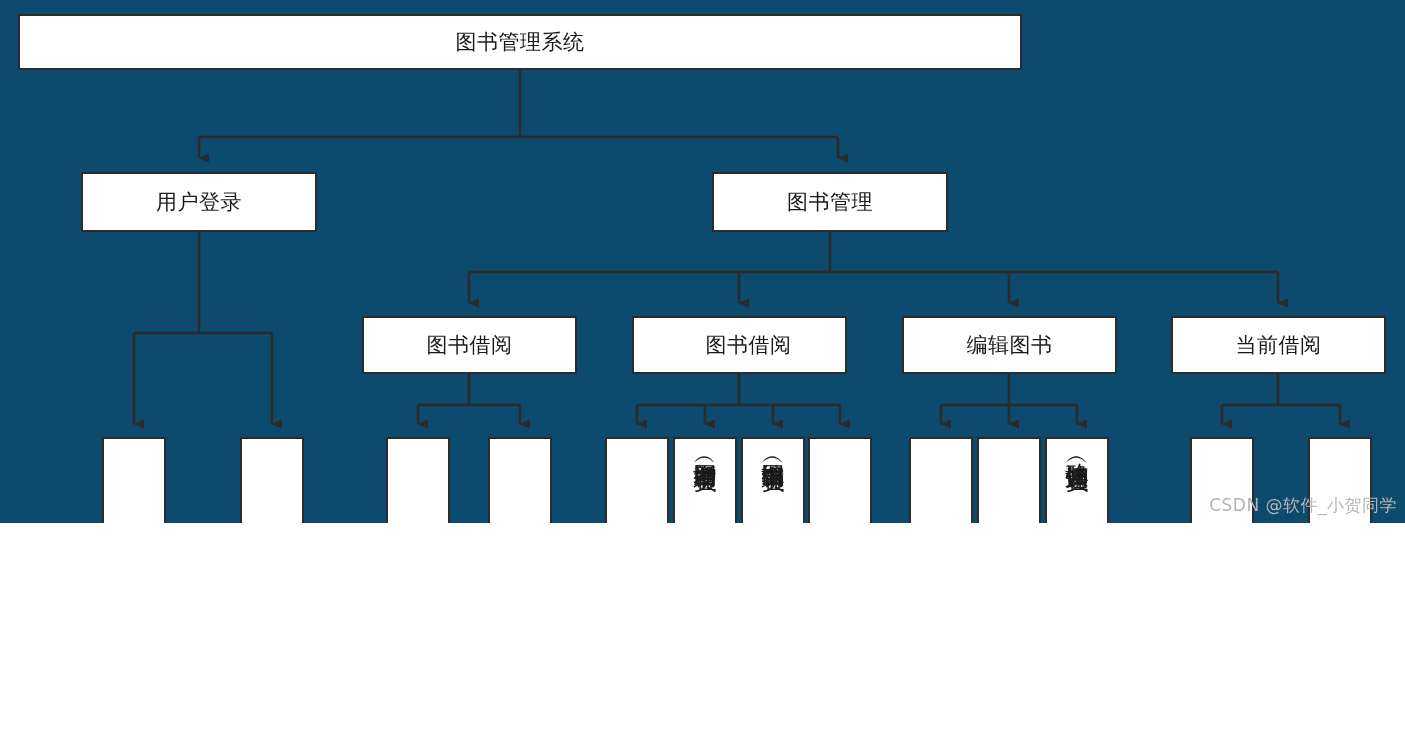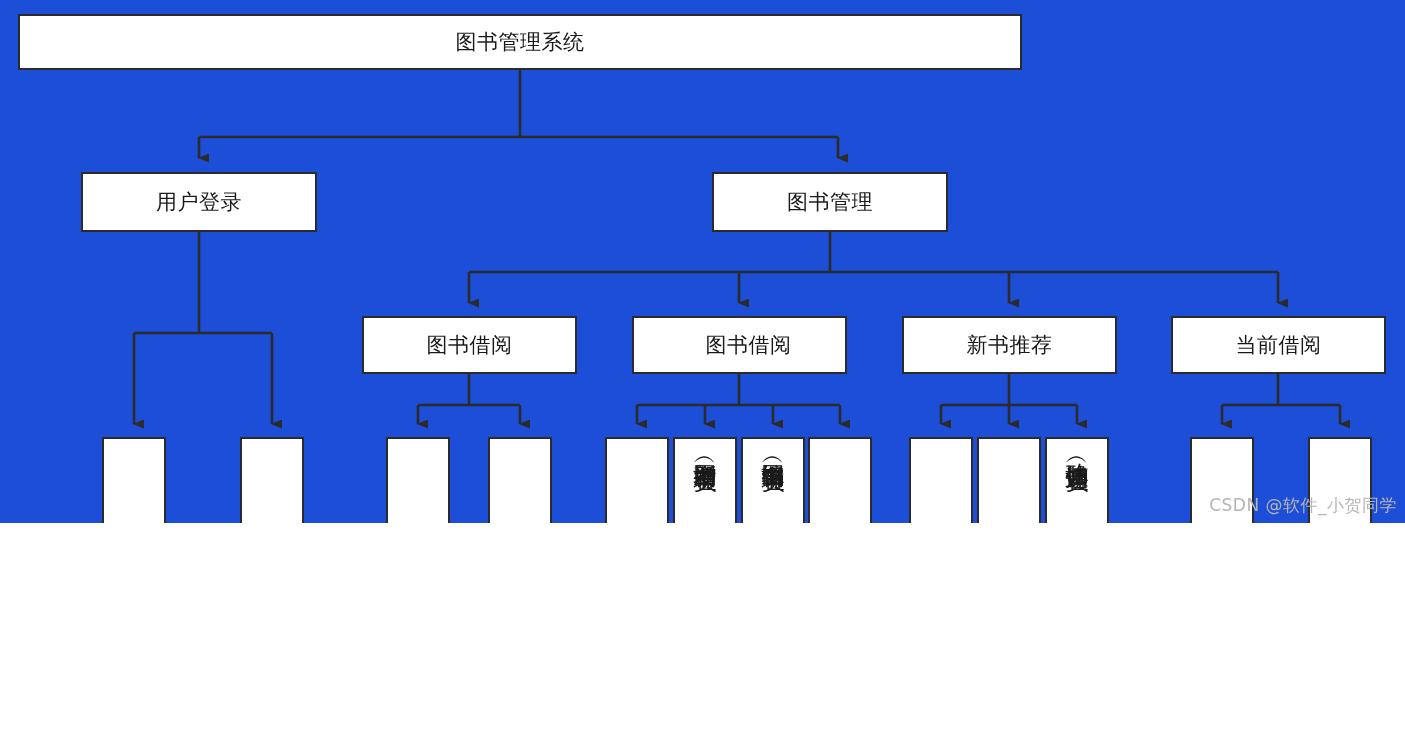--- a/index.html
+++ b/index.html
@@ -8,21 +8,21 @@
     padding: 0;
     background: #ffffff;
   }
   body {
     font-family: "DejaVu Sans", "Liberation Sans", sans-serif;
   }
   #diagram-root {
     position: relative;
     width: 1405px;
     height: 523px;
-    background: #1d4ed8;
+    background: #0c4a6e;
     overflow: hidden;
   }
   #edge-layer {
     position: absolute;
     left: 0;
     top: 0;
     width: 1405px;
     height: 747px;
     pointer-events: none;
   }
@@ -124,21 +124,21 @@
     </g>
   </svg>
 
   <div class="node horiz" style="left:18px; top:14px; width:1004px; height:56px;">图书管理系统</div>
 
   <div class="node horiz" style="left:81px; top:172px; width:236px; height:60px;">用户登录</div>
   <div class="node horiz" style="left:712px; top:172px; width:236px; height:60px;">图书管理</div>
 
   <div class="node horiz" style="left:362px; top:316px; width:215px; height:58px;">图书借阅</div>
   <div class="node horiz" style="left:632px; top:316px; width:215px; height:58px;padding-left:18px;">图书借阅</div>
-  <div class="node horiz" style="left:902px; top:316px; width:215px; height:58px;">新书推荐</div>
+  <div class="node horiz" style="left:902px; top:316px; width:215px; height:58px;">编辑图书</div>
   <div class="node horiz" style="left:1171px; top:316px; width:215px; height:58px;">当前借阅</div>
 
   <div class="node vert center-v" style="left:102px; top:437px; width:64px; height:298px;">
     <span class="vlabel">用户登录</span>
   </div>
   <div class="node vert center-v" style="left:240px; top:437px; width:64px; height:298px;">
     <span class="vlabel">注销登录</span>
   </div>
 
   <div class="node vert center-v" style="left:386px; top:437px; width:64px; height:298px;">

